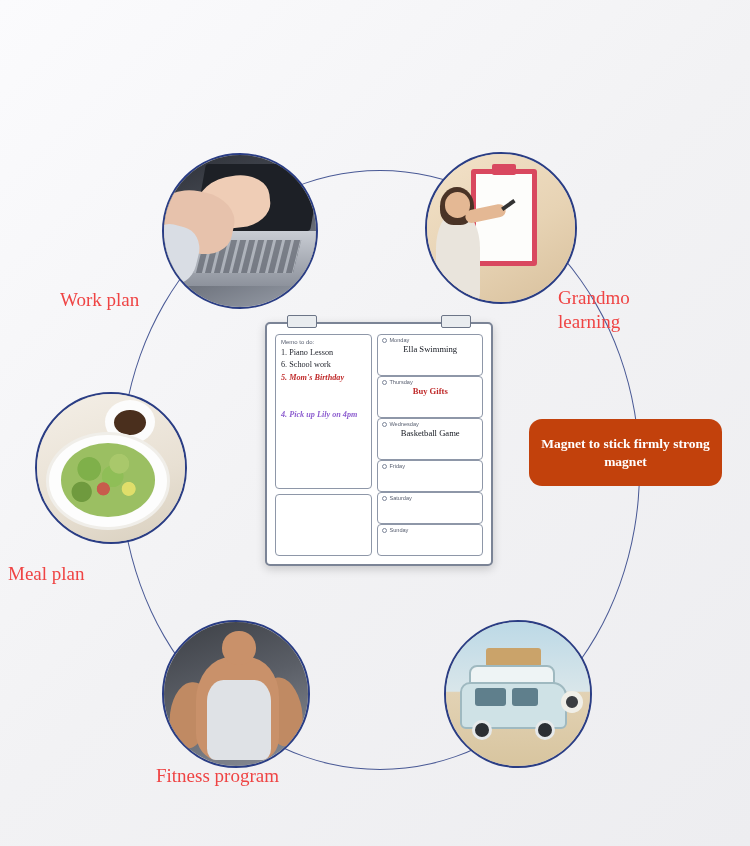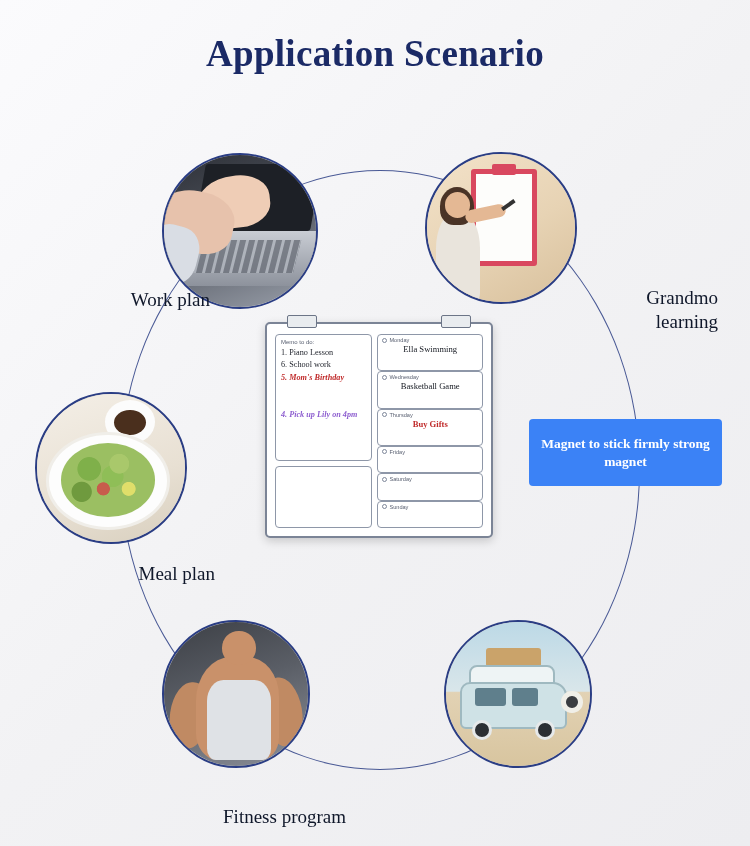--- a/index.html
+++ b/index.html
@@ -38,22 +38,22 @@
     overflow:hidden;
     border:2px solid #2a3d84;
     background:#ccc;
   }
   .circle .photo { width:100%; height:100%; position:relative; }
 
   .label {
     position:absolute;
     font-family:"Liberation Serif", serif;
     font-size:19px;
-    color:#0f172a;
-    text-align:right;
+    color:#ef4444;
+    text-align:left;
     line-height:1.25;
     white-space:pre-line;
   }
 
   
   
   .ph-work { background:linear-gradient(160deg,#2c2f36 0%,#4a4e57 40%,#9aa0ab 100%); }
   .ph-work .lap-screen{position:absolute;left:24%;top:6%;width:76%;height:44%;background:#1d2026;transform:skewX(-10deg);border-radius:3px;}
   .ph-work .lap-base{position:absolute;left:8%;top:50%;width:92%;height:36%;background:linear-gradient(180deg,#c9cdd4,#8d929c);transform:skewX(-14deg);border-radius:4px;}
   .ph-work .keys{position:absolute;left:18%;top:56%;width:70%;height:22%;background:repeating-linear-gradient(90deg,#6f747d 0 6px,#aeb3bb 6px 9px),repeating-linear-gradient(0deg,#6f747d 0 5px,#aeb3bb 5px 8px);opacity:.85;transform:skewX(-14deg);}
@@ -101,21 +101,21 @@
   .ph-travel .win{position:absolute;left:20%;top:46%;width:22%;height:12%;background:#5f7f8c;border-radius:3px;}
   .ph-travel .win2{position:absolute;left:46%;top:46%;width:18%;height:12%;background:#5f7f8c;border-radius:3px;}
   .ph-travel .wheel{position:absolute;top:68%;width:14%;height:14%;background:#2c2f33;border-radius:50%;border:3px solid #e6e9ea;}
   .ph-travel .w1{left:18%;} .ph-travel .w2{left:62%;}
   .ph-travel .rack{position:absolute;left:28%;top:18%;width:38%;height:13%;background:#caa36a;border-radius:3px;}
   .ph-travel .tire{position:absolute;left:80%;top:48%;width:15%;height:15%;border:5px solid #f0efe8;border-radius:50%;background:#3a3d41;}
 
   
   .board-wrap {
     position:absolute; left:265px; top:322px;
-    width:228px; height:216px;
+    width:228px; height:244px;
     background:#ffffff;
     border:2px solid #7b8496;
     border-radius:5px;
     box-shadow:0 3px 10px rgba(0,0,0,.18);
     padding:10px 8px 8px 8px;
   }
   .clip-l, .clip-r {
     position:absolute; top:-9px; width:30px; height:13px;
     background:#e9ecef; border:1.5px solid #6c7587; border-radius:2px;
   }
@@ -138,34 +138,33 @@
   }
   .day-name{ font-size:5.6px; color:#5a6172; font-family:"Liberation Sans",sans-serif; display:flex; align-items:center; gap:2px;}
   .day-name .sun{ width:5px;height:5px;border:0.8px solid #7e879a;border-radius:50%;display:inline-block;}
   .day-text{ font-size:8.6px; color:#141820; font-family:"Liberation Serif",serif; text-align:center; margin-top:1px;}
   .day-text.red{ color:#c02b2b; font-weight:bold;}
 
   
   .callout{
     position:absolute; left:529px; top:419px;
     width:193px; height:67px;
-    background:#3b82f6; color:#fff;
+    background:#c2410c; color:#fff;
     display:flex; align-items:center; justify-content:center;
     text-align:center; padding:6px 10px;
     font-family:"Liberation Serif", serif;
     font-size:13.5px; line-height:1.3; font-weight:bold;
-    border-radius:4px;
+    border-radius:13px;
   }
 </style>
 </head>
 <body>
 
 <div id="page">
 
-  <div class="title">Application Scenario</div>
 
   <div class="ring"></div>
 
   <div class="circle" style="left:162px; top:153px; width:156px; height:156px;">
     <div class="photo ph-work">
       <div class="lap-screen"></div>
         <div class="lap-base"></div>
         <div class="keys"></div>
       <div class="hand2"></div>
         <div class="hand1"></div>
@@ -188,32 +187,32 @@
   <div class="label" style="left:558px; top:286px; width:160px;">Grandmo
 learning</div>
 
   <div class="circle" style="left:35px; top:392px; width:152px; height:152px;">
     <div class="photo ph-meal">
       <div class="cup"></div>
         <div class="plate"></div>
         <div class="salad"></div>
     </div>
   </div>
-  <div class="label" style="left:40px; top:562px; width:175px;">Meal plan</div>
+  <div class="label" style="left:8px; top:562px; width:175px;">Meal plan</div>
 
   <div class="circle" style="left:162px; top:620px; width:148px; height:148px;">
     <div class="photo ph-fit">
       <div class="armL"></div>
         <div class="armR"></div>
       <div class="torso"></div>
         <div class="tank"></div>
         <div class="head"></div>
     </div>
   </div>
-  <div class="label" style="left:156px; top:805px; width:190px;">Fitness program</div>
+  <div class="label" style="left:156px; top:764px; width:190px;">Fitness program</div>
 
   <div class="circle" style="left:444px; top:620px; width:148px; height:148px;">
     <div class="photo ph-travel">
       <div class="rack"></div>
         <div class="van-top"></div>
         <div class="van-body"></div>
       <div class="win"></div>
         <div class="win2"></div>
       <div class="wheel w1"></div>
         <div class="wheel w2"></div>
@@ -243,34 +242,34 @@
         <div class="day-box">
           <div class="day-name">
               <span class="sun"></span>
               <span>Monday</span>
             </div>
           <div class="day-text">Ella Swimming</div>
         </div>
         <div class="day-box">
           <div class="day-name">
               <span class="sun"></span>
+              <span>Thursday</span>
+            </div>
+          <div class="day-text red">Buy Gifts</div>
+        </div>
+        <div class="day-box">
+          <div class="day-name">
+              <span class="sun"></span>
               <span>Wednesday</span>
             </div>
           <div class="day-text">Basketball Game</div>
         </div>
         <div class="day-box">
           <div class="day-name">
               <span class="sun"></span>
-              <span>Thursday</span>
-            </div>
-          <div class="day-text red">Buy Gifts</div>
-        </div>
-        <div class="day-box">
-          <div class="day-name">
-              <span class="sun"></span>
               <span>Friday</span>
             </div>
           <div class="day-text"></div>
         </div>
         <div class="day-box">
           <div class="day-name">
               <span class="sun"></span>
               <span>Saturday</span>
             </div>
           <div class="day-text"></div>

